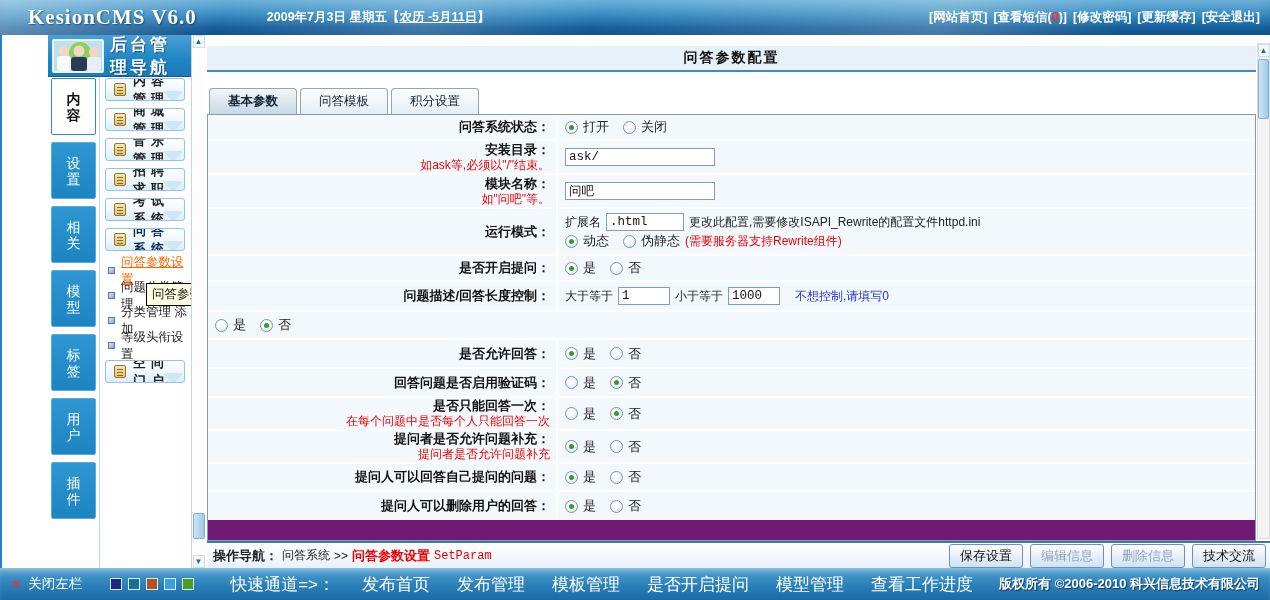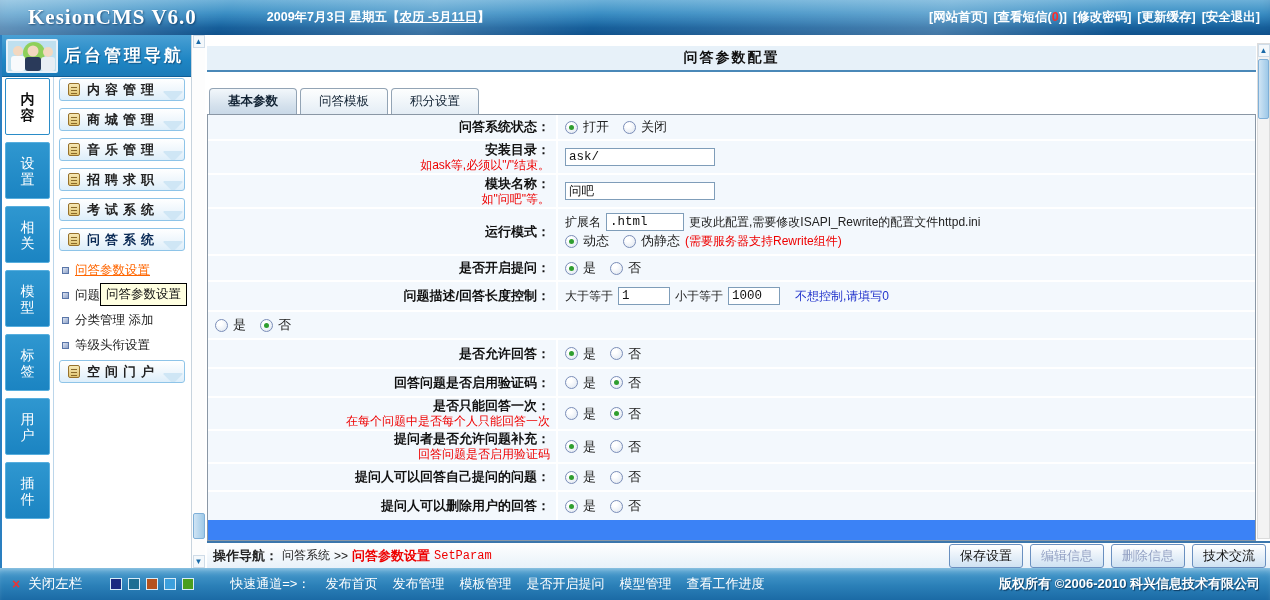--- a/index.html
+++ b/index.html
@@ -17,21 +17,21 @@
   .topdate a{color:#fff;text-decoration:underline;cursor:pointer;}
   .toplinks{margin-left:auto;margin-right:10px;color:#fff;font-size:12.5px;font-weight:bold;position:relative;display:flex;gap:6px;}
   .toplinks span{cursor:pointer;white-space:nowrap;}
   .msgnum{color:#ff2a2a;}
 
   
   .mid{height:533px;display:flex;}
 
   
   .sidebar{width:205px;display:flex;background:#fff;border-left:2px solid #2a7fc0;}
-  .side-inner{flex:1;display:flex;flex-direction:column;overflow:hidden;}
+  .side-inner{flex:1;display:flex;flex-direction:column;overflow:hidden;padding-left:46px;}
   .side-head{height:42px;display:flex;align-items:center;gap:6px;padding:3px 4px;
     background:linear-gradient(180deg,#4aa0d4,#1f86c4 60%,#1a7ab8);border-bottom:1px solid #0f5e96;}
   .avatar{width:52px;height:34px;border:2px solid #e8f2fa;border-radius:2px;flex:0 0 auto;overflow:hidden;background:#bfe0ef;}
   .side-title{color:#fff;font-size:17px;font-weight:bold;letter-spacing:3px;text-shadow:1px 1px 1px rgba(0,40,80,.5);}
   .side-body{flex:1;display:flex;overflow:hidden;}
   .rail{width:52px;padding:1px 3px 0 3px;display:flex;flex-direction:column;gap:7px;border-right:1px solid #bcd6ea;}
   .rail-tab{height:57px;border:1px solid #57aede;border-radius:2px;background:linear-gradient(180deg,#2f97d0,#1b84c2);
     color:#fff;display:flex;align-items:center;justify-content:center;cursor:pointer;flex:0 0 auto;}
   .rail-tab span{display:block;width:16px;line-height:16px;word-break:break-all;text-align:center;font-size:14px;}
   .rail-tab.active{background:#fff;color:#111;border-color:#2a8cc8;font-weight:bold;}
@@ -61,21 +61,21 @@
 
   
   .main{flex:1;position:relative;background:#fff;display:flex;flex-direction:column;overflow:hidden;}
   .mtitle{margin:11px 14px 0 2px;height:26px;background:#e7f1f9;border-bottom:2px solid #4a88b8;
     display:flex;align-items:center;justify-content:center;font-size:14px;font-weight:bold;color:#111;letter-spacing:2px;}
   .tabs{display:flex;gap:3px;margin:16px 0 0 4px;height:26px;}
   .tab{min-width:88px;padding:0 14px;display:flex;align-items:center;justify-content:center;cursor:pointer;
     border:1px solid #93a4b5;border-bottom:none;border-radius:4px 4px 0 0;font-size:12.5px;color:#123;
     background:linear-gradient(180deg,#fdfefe,#eef4f9 60%,#e4edf5);}
   .tab.active{background:linear-gradient(180deg,#f2f7fb,#d3e0ec 70%,#c9d9e8);font-weight:bold;}
-  .cbox{flex:1;margin:0 14px 0 2px;border:1px solid #8a97a5;background:#3b82f6;display:flex;flex-direction:column;overflow:hidden;}
+  .cbox{flex:1;margin:0 14px 0 2px;border:1px solid #8a97a5;background:#701a75;display:flex;flex-direction:column;overflow:hidden;}
   .frow{display:flex;background:#f3f8fd;border-bottom:2px solid #ffffff;flex:0 0 auto;}
   .lcell{width:350px;flex:0 0 auto;display:flex;flex-direction:column;justify-content:center;align-items:flex-end;
     padding-right:6px;border-right:2px solid #ffffff;}
   .lmain{font-size:13px;font-weight:bold;color:#111;line-height:16px;}
   .lhint{font-size:12px;color:#ee0000;line-height:15px;}
   .vcell{flex:1;display:flex;align-items:center;gap:5px;padding-left:7px;flex-wrap:wrap;}
   .vcol{flex-direction:column;align-items:flex-start;justify-content:center;gap:1px;}
   .vline{display:flex;align-items:center;gap:5px;}
   .rad{width:13px;height:13px;border-radius:50%;border:1px solid #7b8eb8;flex:0 0 auto;cursor:pointer;
     background:radial-gradient(circle at 35% 30%,#ffffff 20%,#e9eef5 70%,#c9d4e2);position:relative;}
@@ -104,21 +104,21 @@
   .main-scroll .sthumb{top:2px;height:60px;width:11px;}
 
   
   .footer{height:32px;display:flex;align-items:center;position:relative;color:#fff;
     background:linear-gradient(180deg,#4d9fd0,#2b80b8 55%,#1b6aa5);
     box-shadow:inset 0 6px 8px -6px rgba(255,255,255,.7);}
   .f-close{display:flex;align-items:center;gap:8px;margin-left:12px;font-size:13.5px;cursor:pointer;}
   .f-x{color:#e33;font-weight:bold;font-size:14px;}
   .f-pal{display:flex;gap:6px;margin-left:28px;margin-right:36px;}
   .f-sq{width:12px;height:12px;border:1px solid #d8ecf8;cursor:pointer;}
-  .f-quick{display:flex;align-items:center;gap:15px;font-size:13px;white-space:nowrap;}
+  .f-quick{display:flex;align-items:center;gap:27px;font-size:17px;white-space:nowrap;}
   .f-quick span{cursor:pointer;}
   .f-copy{margin-left:auto;margin-right:10px;font-size:13px;font-weight:bold;text-shadow:1px 1px 1px rgba(0,30,60,.7);white-space:nowrap;}
 </style>
 </head>
 <body>
 
 <div class="topbar">
   <div class="brand">KesionCMS V6.0</div>
   <div class="topdate">
     <span>2009年7月3日 星期五【</span><a>农历 -5月11日</a><span>】</span>
@@ -363,21 +363,21 @@
           <span class="rad"></span>
             <span class="rlbl">是</span>
           <span class="rad checked"></span>
             <span class="rlbl">否</span>
         </div>
       </div>
 
       <div class="frow" style="height:33px">
         <div class="lcell">
           <div class="lmain">提问者是否允许问题补充：</div>
-          <div class="lhint">回答问题是否启用验证码</div>
+          <div class="lhint">提问者是否允许问题补充</div>
         </div>
         <div class="vcell">
           <span class="rad checked"></span>
             <span class="rlbl">是</span>
           <span class="rad"></span>
             <span class="rlbl">否</span>
         </div>
       </div>
 
       <div class="frow" style="height:28px">

